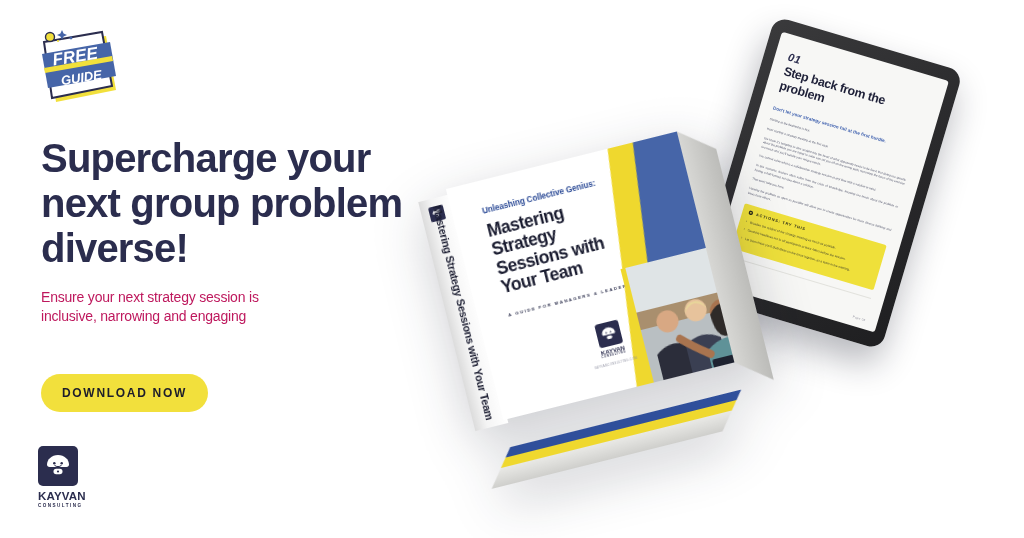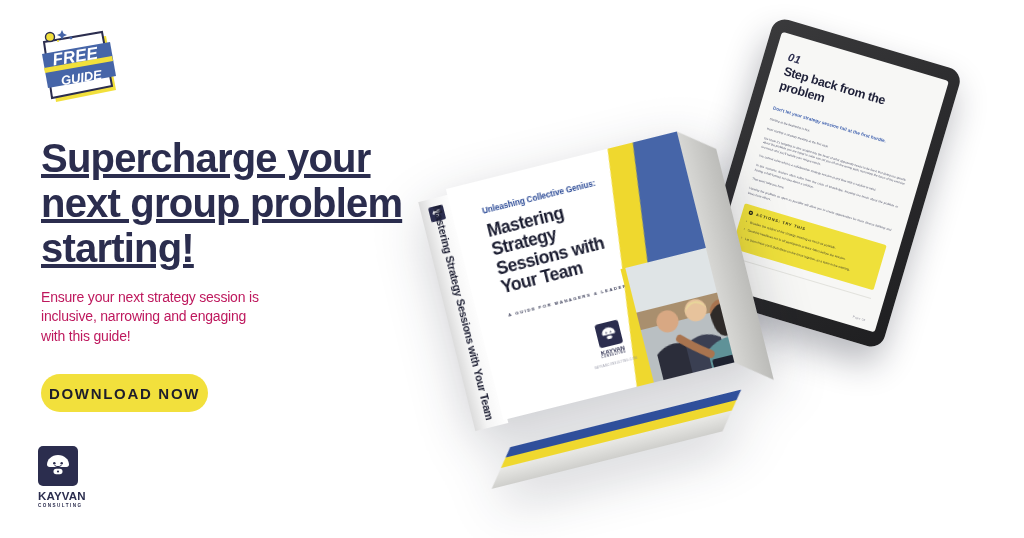--- a/index.html
+++ b/index.html
@@ -17,37 +17,37 @@
   
   .badge { position: absolute; left: 32px; top: 24px; width: 92px; height: 84px; }
   .badge svg { display: block; }
 
   
   .headline {
     position: absolute; left: 41px; top: 136px; width: 400px;
     font-size: 40px; line-height: 1.12; font-weight: 700;
     letter-spacing: -0.8px; color: #2b2d4e;
   }
-  .headline span { display: block; white-space: nowrap; text-decoration: underline; }
+  .headline span { display: block; white-space: nowrap; }
 
   
   .subhead {
     position: absolute; left: 41px; top: 288px; width: 350px;
     font-size: 14px; line-height: 1.38; font-weight: 400;
     letter-spacing: -0.2px; color: #be185d;
   }
   .subhead span { display: block; white-space: nowrap; }
 
   
   .cta {
     position: absolute; left: 41px; top: 374px;
     width: 167px; height: 38px; border: none; border-radius: 19px;
     background: #f2e03c; color: #1d1d2b;
     font-family: "Liberation Sans", sans-serif;
-    font-size: 15px; font-weight: 700; letter-spacing: 1.7px;
+    font-size: 12px; font-weight: 700; letter-spacing: 1.7px;
     cursor: pointer; display: flex; align-items: center; justify-content: center;
   }
 
   
   .logo { position: absolute; left: 38px; top: 446px; width: 74px; }
   .logo-mark { width: 40px; height: 40px; display: block; }
   .logo-name {
     margin-top: 4px; font-size: 11.5px; font-weight: 700;
     color: #2b2d4e; letter-spacing: 0.2px;
   }
@@ -235,27 +235,26 @@
         <circle cx="39" cy="14" r="1.4" fill="#4665a8"></circle>
         <circle cx="26" cy="17" r="1.1" fill="#f2e03c"></circle>
         <text x="44" y="38" fill="#ffffff" font-family="Liberation Sans, sans-serif" font-size="17" font-weight="700" font-style="italic" text-anchor="middle" transform="rotate(-9 44 38)">FREE</text>
         <text x="50" y="58" fill="#ffffff" font-family="Liberation Sans, sans-serif" font-size="13" font-weight="700" font-style="italic" text-anchor="middle" transform="rotate(-9 50 58)">GUIDE</text>
       </svg>
     </div>
 
     <h1 class="headline">
       <span>Supercharge your</span>
       <span>next group problem</span>
-      <span>starting!</span>
+      <span>diverse!</span>
     </h1>
 
     <p class="subhead">
       <span>Ensure your next strategy session is</span>
       <span>inclusive, narrowing and engaging</span>
-      <span>with this guide!</span>
     </p>
 
     <button class="cta">DOWNLOAD NOW</button>
 
     <div class="logo">
       <svg class="logo-mark" viewBox="0 0 40 40" xmlns="http://www.w3.org/2000/svg">
         <rect x="0" y="0" width="40" height="40" rx="5" fill="#2b2d4e"></rect>
         <path d="M20 9 c-6.4 0 -11 4.6 -11 9.6 c0 1.5 1 2.4 2.6 2.4 h16.8 c1.6 0 2.6 -0.9 2.6 -2.4 c0 -5 -4.6 -9.6 -11 -9.6 Z" fill="#ffffff"></path>
         <rect x="15.5" y="22.8" width="9" height="5.4" rx="2.7" fill="#ffffff"></rect>
         <circle cx="16.3" cy="17.2" r="1.25" fill="#2b2d4e"></circle>

